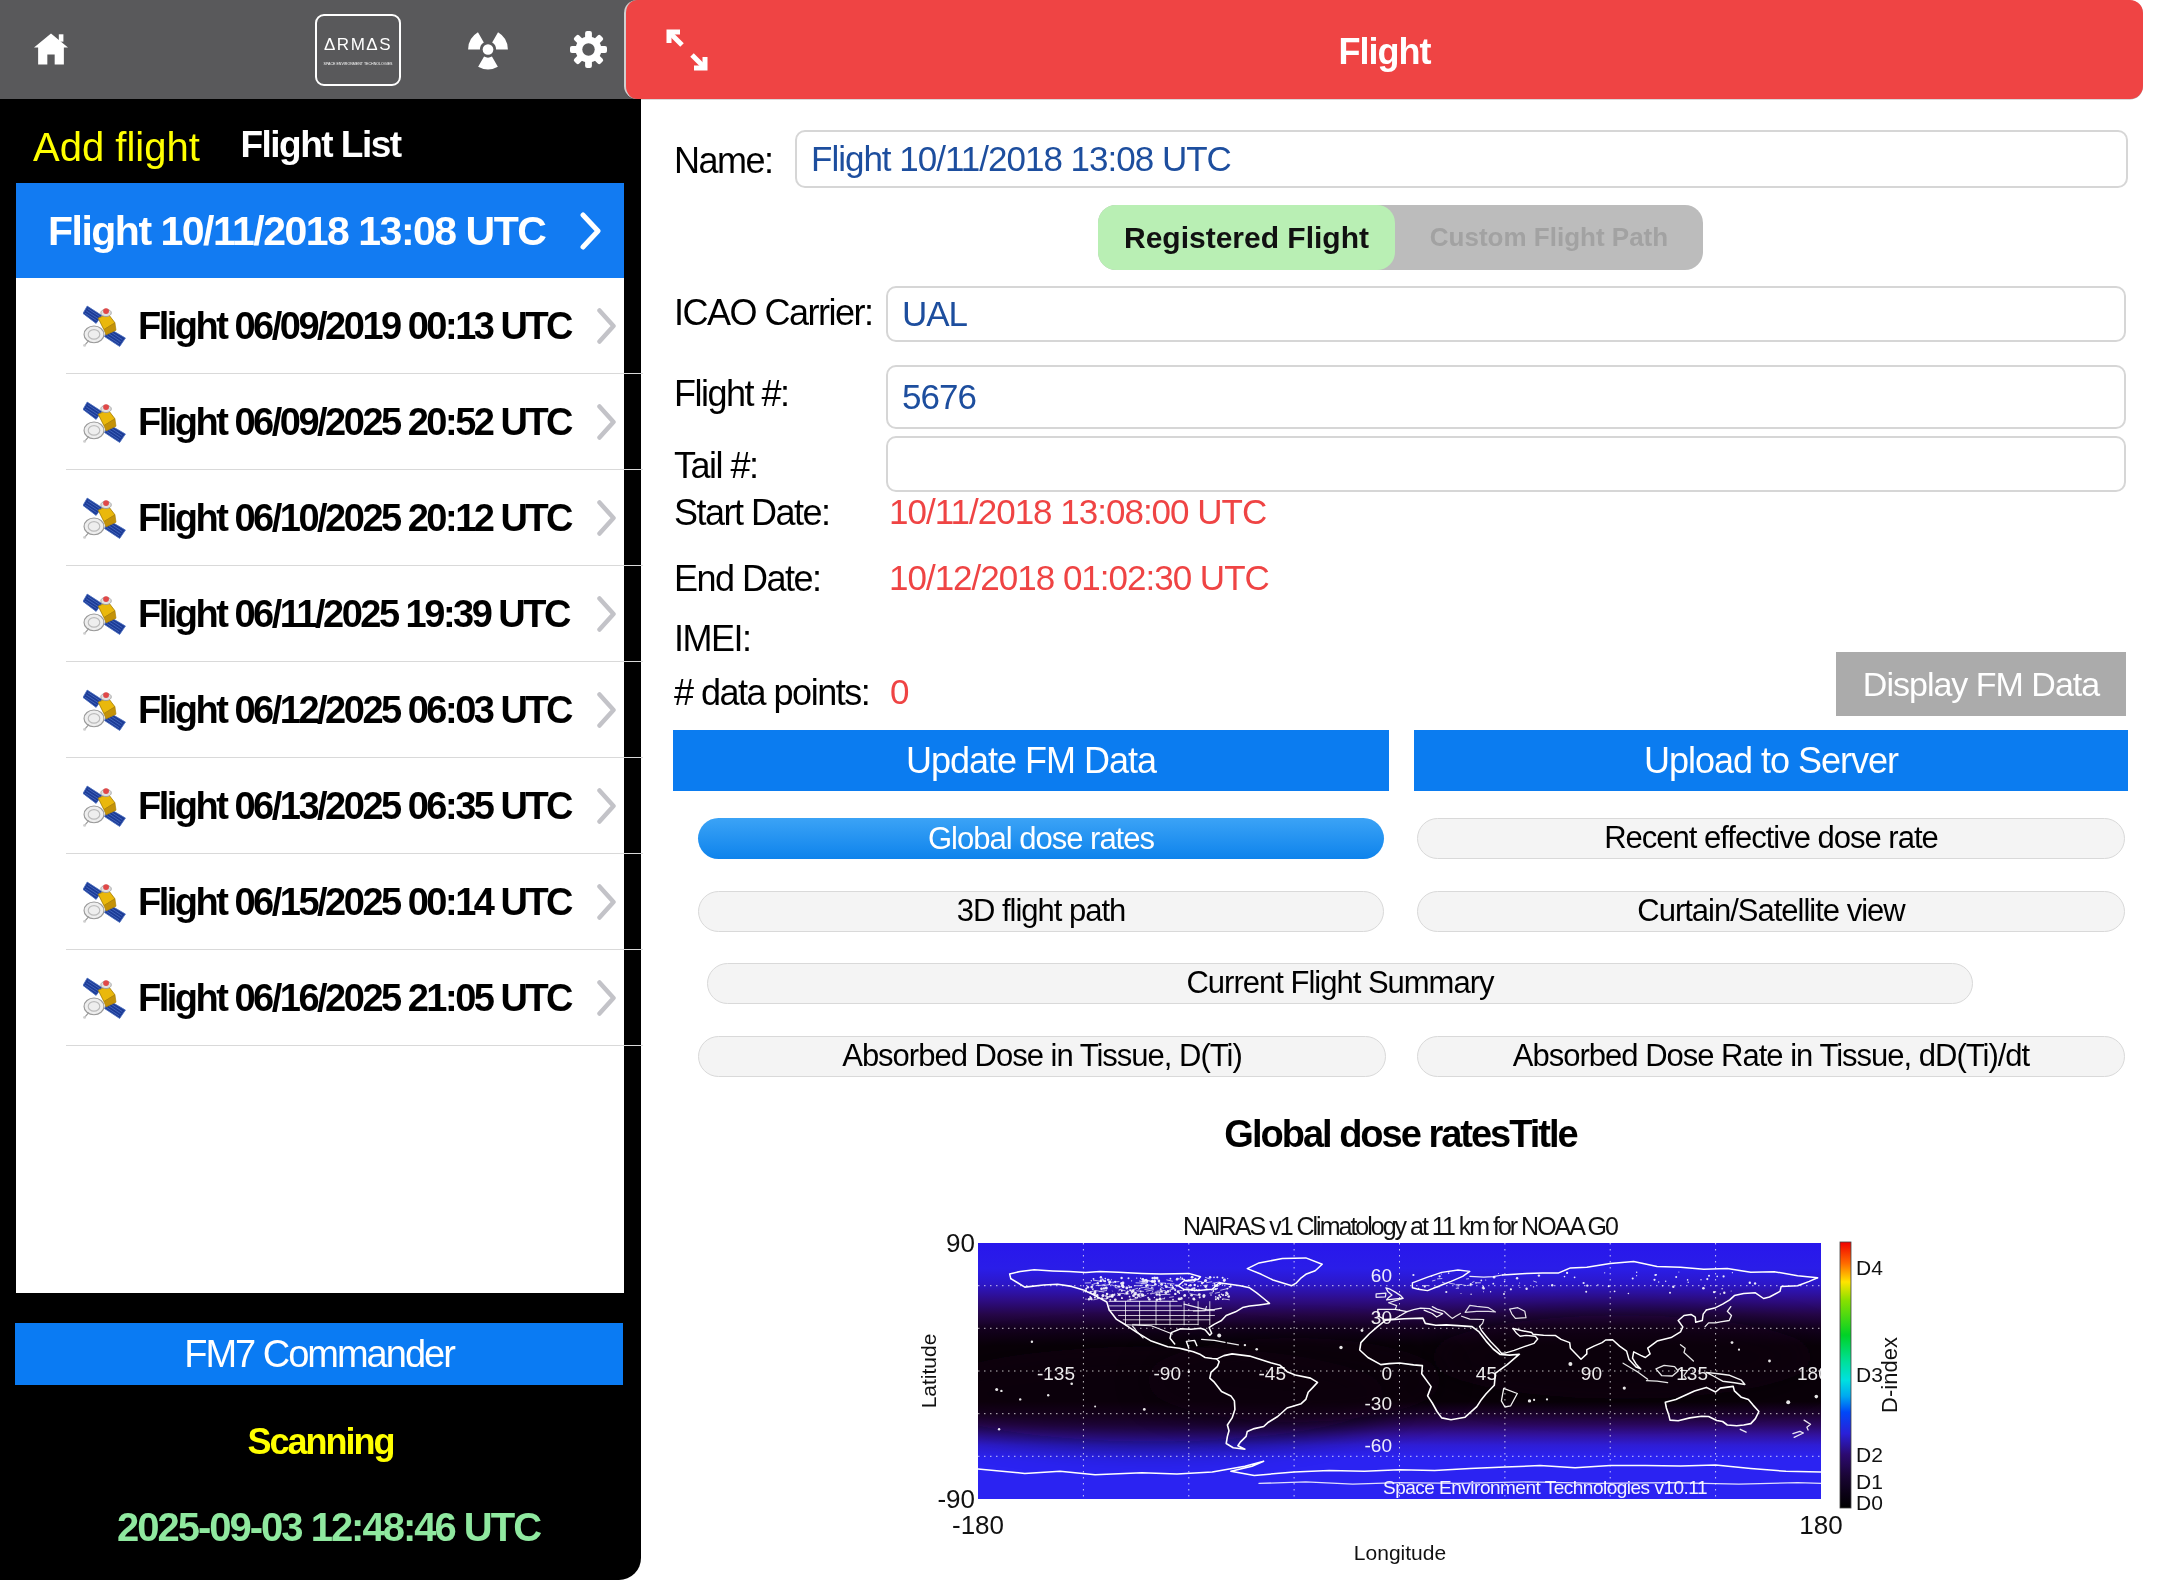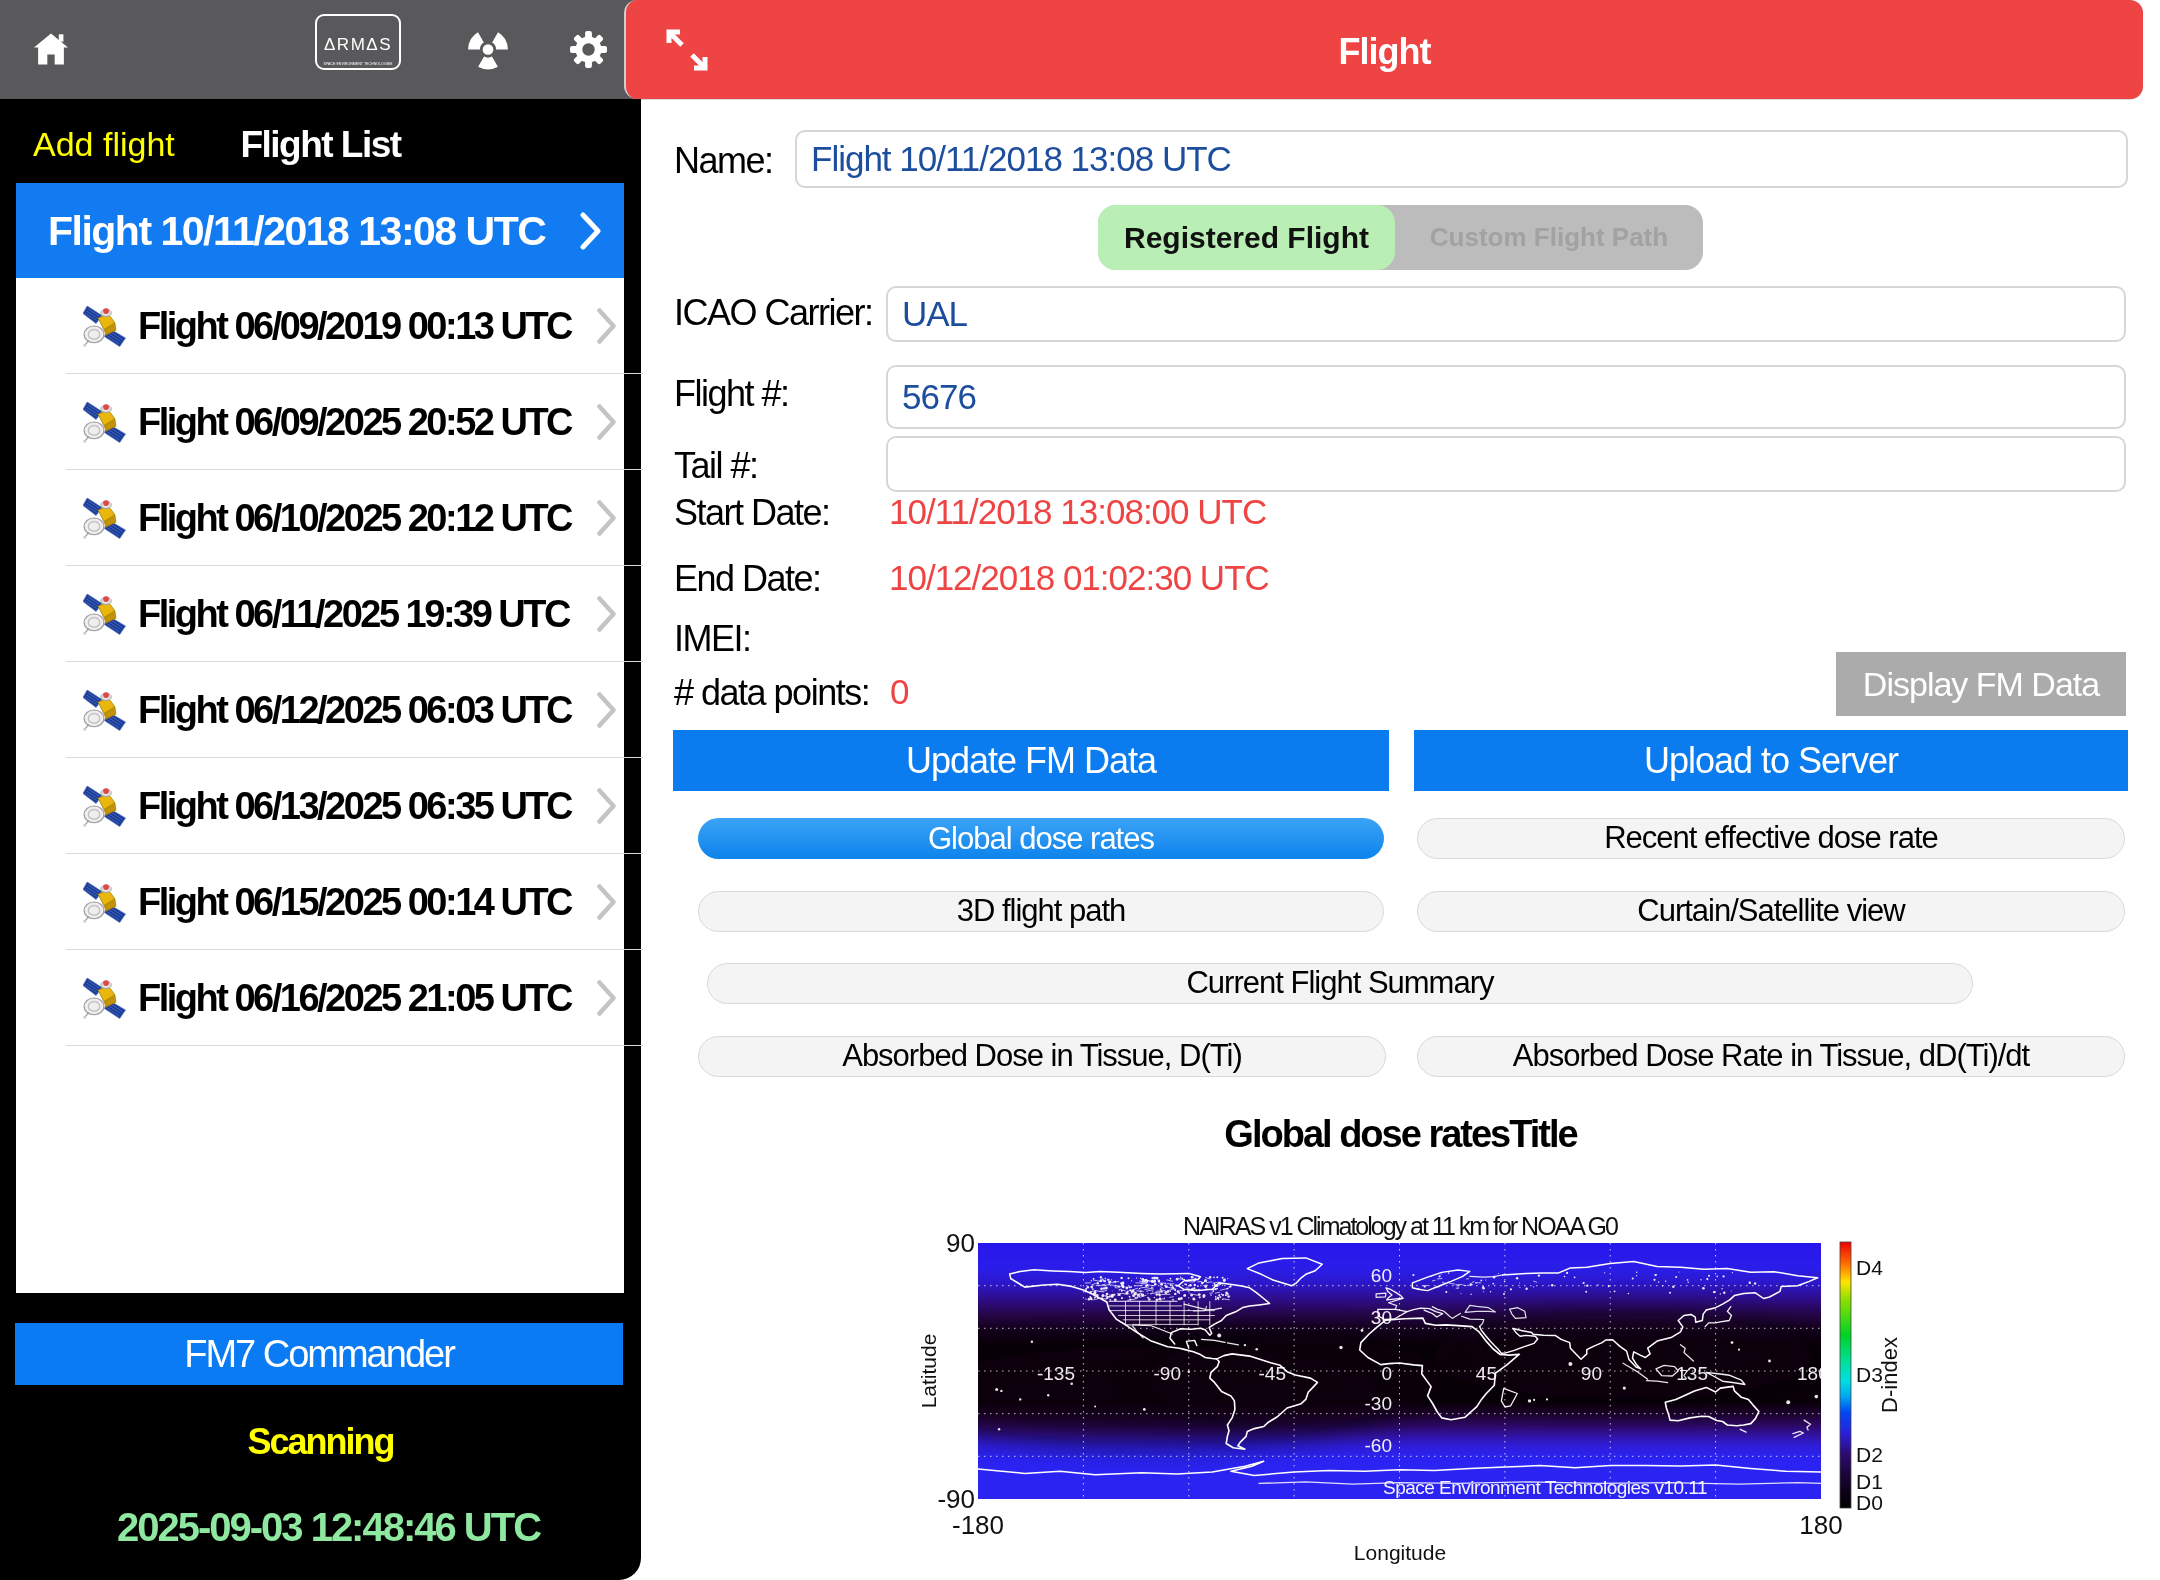--- a/index.html
+++ b/index.html
@@ -9,21 +9,21 @@
 .abs { position:absolute; }
 
 #tbl { left:0; top:0; width:641px; height:99px; background:#59595b; }
 #tbr { left:624px; top:0; width:1519px; height:99px; background:#ef4444;
   border-left:2px solid #cfcfcf; box-shadow:0 0.5px 0 rgba(0,0,0,.3);border-radius:13px; }
 #tbr .title { position:absolute; left:0; right:0; top:31px; text-align:center;
   color:#fff; font-size:36px; letter-spacing:-1px; font-weight:bold; }
 
 #side { left:0; top:99px; width:641px; height:1481px; background:#000;
   border-radius:0 0 22px 0; }
-#addflight { position:absolute; left:33px; top:26px; color:#ffff00; font-size:34px; }
+#addflight { position:absolute; left:33px; top:26px; color:#ffff00; font-size:40px; }
 #flist-title { position:absolute; left:0; width:100%; top:25px; text-align:center;
   color:#fff; font-size:37px; font-weight:bold; letter-spacing:-1.5px; }
 #listbox { position:absolute; left:16px; top:84px; width:608px; height:1110px;
   background:#fff; }
 .row { position:absolute; left:0; width:100%; height:96px;margin-left:19px; }
 .row .txt { position:absolute; left:103px; top:50%; transform:translateY(-50%);
   font-size:38px; letter-spacing:-2.5px; font-weight:bold; color:#000; white-space:nowrap; }
 .row .sat { position:absolute; left:48px; top:50%; transform:translateY(-50%); }
 .row .chev { position:absolute; right:26px; top:50%; transform:translateY(-50%); }
 .row .sep { position:absolute; left:31px; right:0; bottom:0; height:1px; background:#d9d9d9; }
@@ -60,21 +60,21 @@
 </style>
 </head>
 <body>
 <div class="abs" id="tbl">
 
   <svg class="abs" style="left:34px;top:32px" width="34" height="34" viewBox="0 0 37 36">
     <path d="M18.5 1 L37 16.5 L32.5 16.5 L32.5 35 L22.5 35 L22.5 24 L14.5 24 L14.5 35 L4.5 35 L4.5 16.5 L0 16.5 Z" fill="#fff"></path>
     <rect x="27" y="2" width="5" height="8" fill="#fff"></rect>
   </svg>
 
-  <div class="abs" style="left:315px;top:14px;width:86px;height:56px;border:2.5px solid #fff;border-radius:9px">
+  <div class="abs" style="left:315px;top:14px;width:86px;height:72px;border:2.5px solid #fff;border-radius:9px">
     <div style="position:absolute;left:0;width:100%;top:19px;text-align:center;color:#fff;font-size:17px;letter-spacing:1.5px">ΔRMΔS</div>
     <div style="position:absolute;left:50%;top:46px;transform:translateX(-50%) scale(0.4);transform-origin:center top;color:#fff;font-size:9px;white-space:nowrap">SPACE ENVIRONMENT TECHNOLOGIES</div>
   </div>
 
   <svg class="abs" style="left:467px;top:29px" width="42" height="41" viewBox="0 0 42 41">
     <g fill="#fff" transform="translate(21,20.5) scale(1.16)">
       <path d="M-3.4 -6.1 A7 7 0 0 1 3.4 -6.1 L8.5 -14.9 A17.2 17.2 0 0 0 -8.5 -14.9 Z" transform="rotate(60)"></path>
       <path d="M-3.4 -6.1 A7 7 0 0 1 3.4 -6.1 L8.5 -14.9 A17.2 17.2 0 0 0 -8.5 -14.9 Z" transform="rotate(180)"></path>
       <path d="M-3.4 -6.1 A7 7 0 0 1 3.4 -6.1 L8.5 -14.9 A17.2 17.2 0 0 0 -8.5 -14.9 Z" transform="rotate(300)"></path>
       <circle cx="0" cy="0" r="4.6"></circle>

